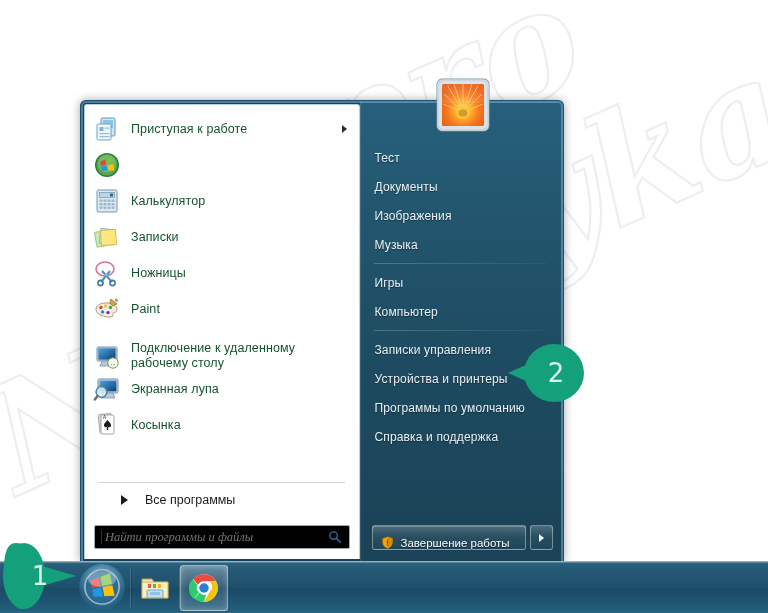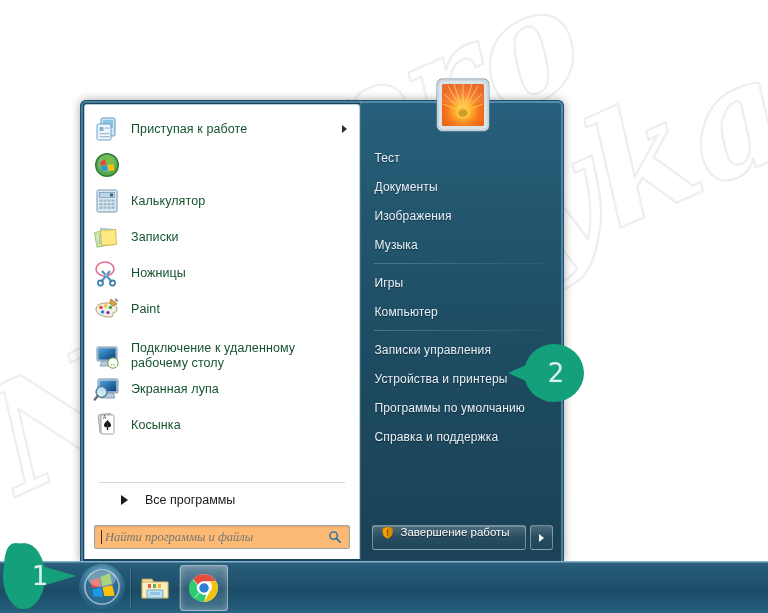--- a/index.html
+++ b/index.html
@@ -130,21 +130,21 @@
     border-top:5px solid transparent;border-bottom:5px solid transparent;
     margin-right:17px;
   }
   #all-programs .ap-label{font-size:12.5px;color:#1b1b1b;}
 
   #search-wrap{
     flex:0 0 auto;padding:8px 9px 10px 9px;position:relative;
   }
   #search-box{
     height:22px;border:1px solid #9aa7b0;border-radius:2px;
-    background:#fdba74;display:flex;align-items:center;
+    background:#000000;display:flex;align-items:center;
     box-shadow:inset 0 1px 2px rgba(0,0,0,.12);
     position:relative;
   }
   #search-caret{
     width:1px;height:14px;background:#333;margin-left:6px;
   }
   #search-input{
     flex:1;border:0;outline:0;background:transparent;
     font-family:"Liberation Serif","DejaVu Serif",serif;
     font-style:italic;font-size:12.5px;color:#6b6b6b;
@@ -173,21 +173,21 @@
     text-shadow:0 1px 1px rgba(0,0,0,.45);
   }
   .rp-sep{
     height:1px;margin:4px 16px 4px 14px;
     background:linear-gradient(to right,rgba(255,255,255,.22),rgba(255,255,255,.04));
   }
   #shutdown-row{
     margin-top:auto;padding:0 10px 12px 12px;display:flex;align-items:center;
   }
   #shutdown-btn{
-    height:23px;flex:1;display:flex;align-items:flex-start;padding:0 8px;
+    height:23px;flex:1;display:flex;align-items:flex-end;padding:0 8px;
     background:linear-gradient(to bottom,rgba(255,255,255,.22),rgba(255,255,255,.06) 50%,rgba(255,255,255,.02));
     border:1px solid rgba(255,255,255,.38);
     border-radius:3px;
     box-shadow:inset 0 1px 0 rgba(255,255,255,.25);
   }
   #shutdown-btn .sd-label{
     font-size:11.5px;color:#ffffff;margin-left:6px;
     text-shadow:0 1px 1px rgba(0,0,0,.55);
   }
   #shutdown-more{

